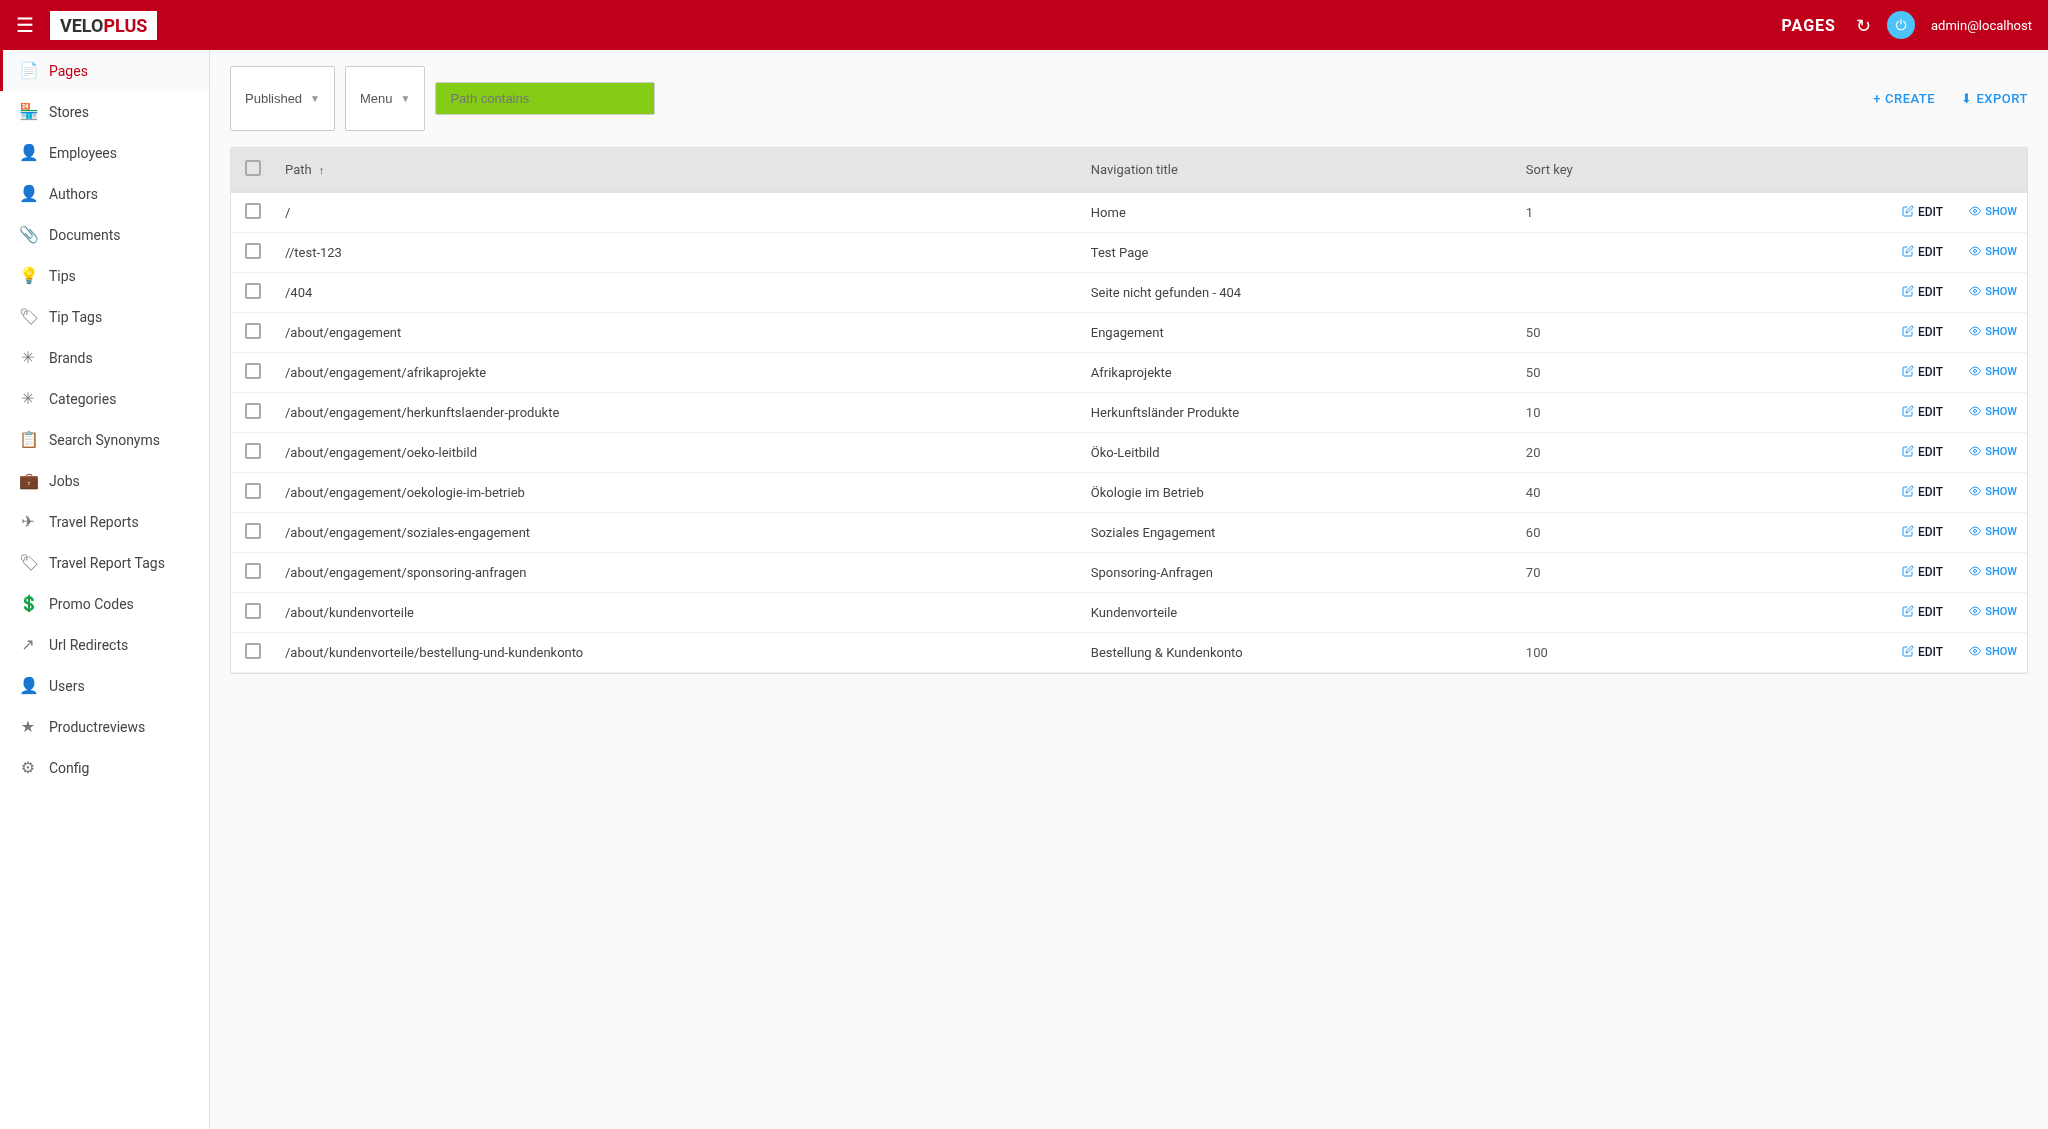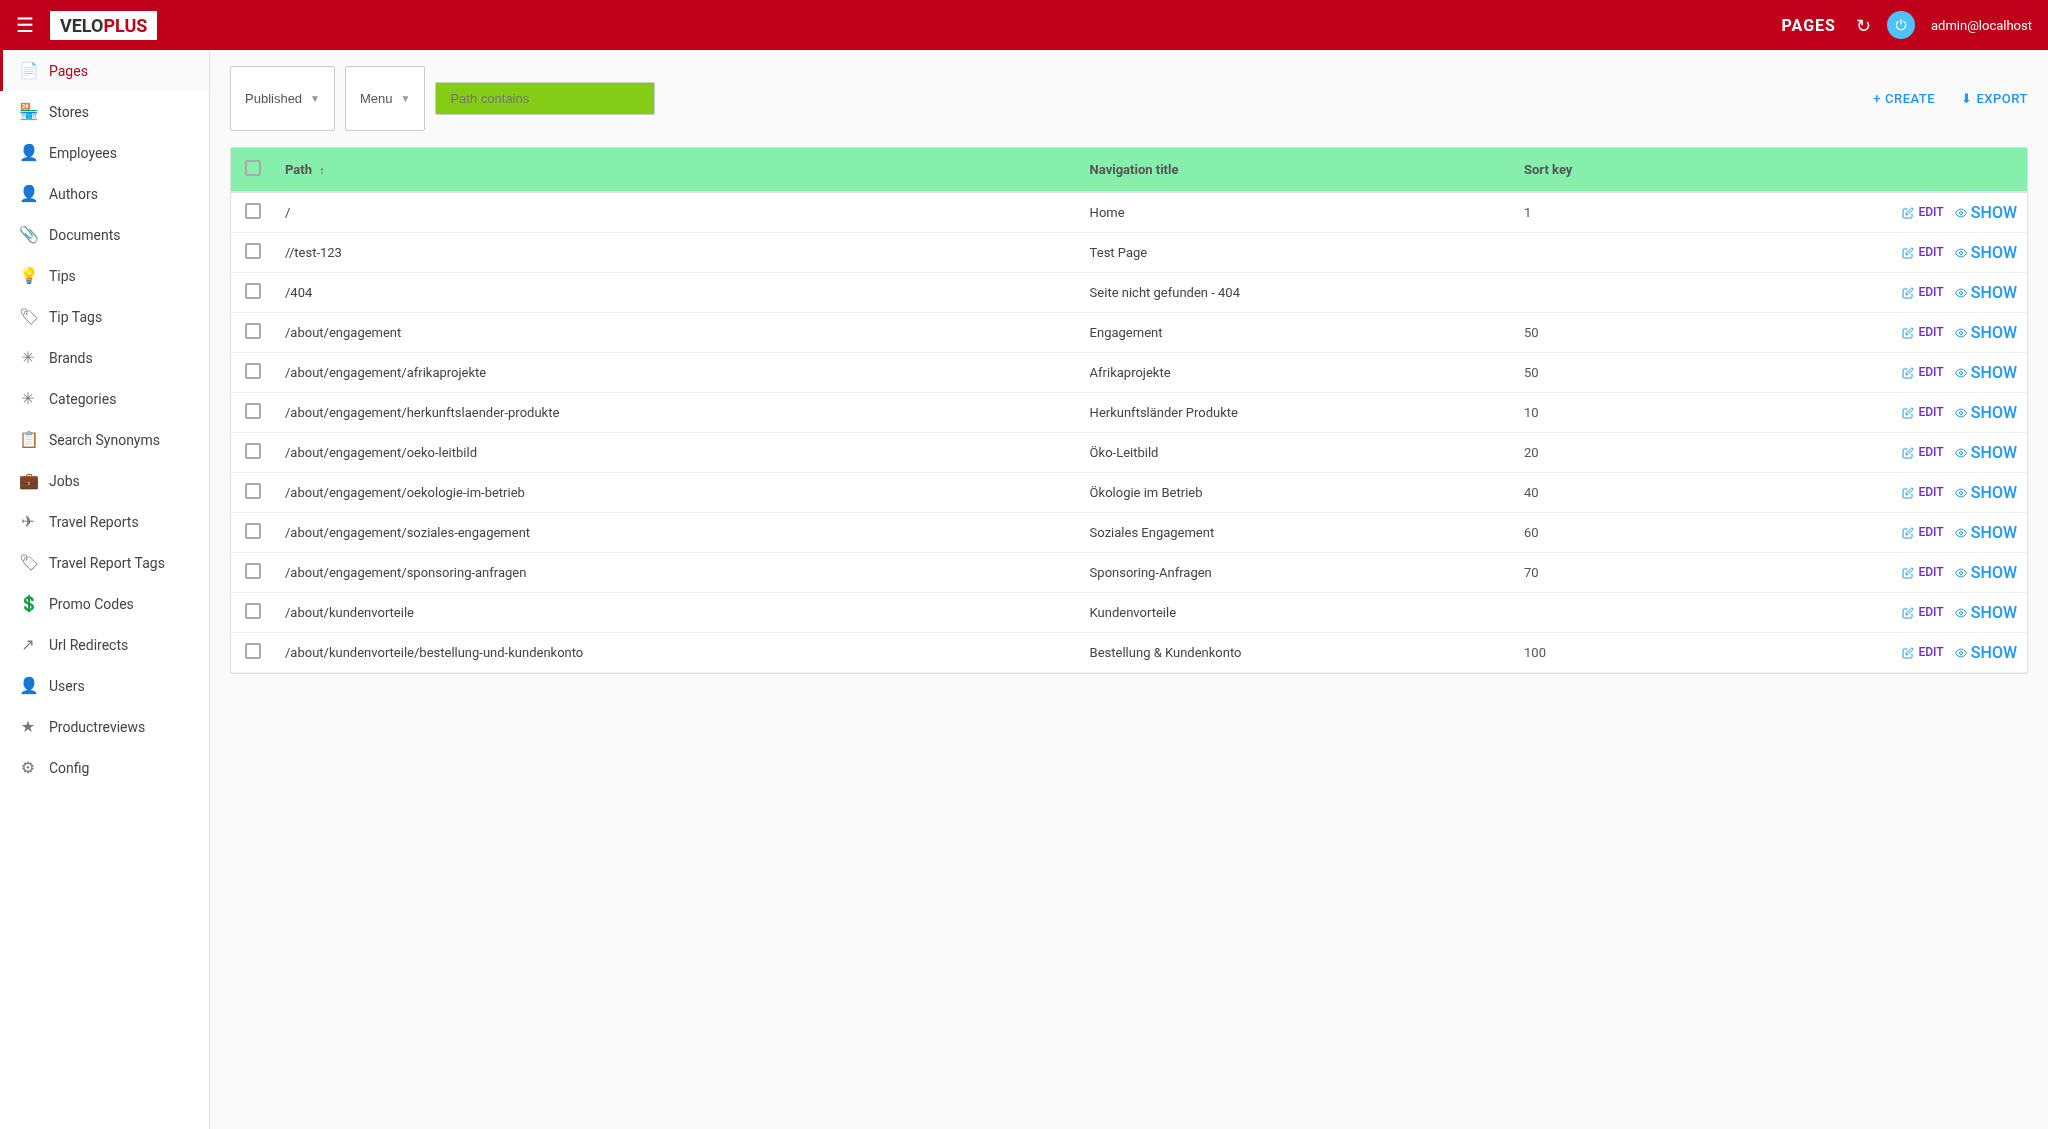--- a/index.html
+++ b/index.html
@@ -162,24 +162,24 @@
     table {
       width: 100%;
       border-collapse: collapse;
     }
     thead tr {
       border-bottom: 2px solid #e0e0e0;
     }
     thead th {
       padding: 12px 10px;
       text-align: left;
-      font-weight: 700;
+      font-weight: 400;
       font-size: 13px;
       color: #555;
-      background: #86efac;
+      background: #e5e5e5;
     }
     thead th:first-child { width: 44px; text-align: center; }
     tbody tr {
       border-bottom: 1px solid #f0f0f0;
     }
     tbody td {
       padding: 10px 10px;
       font-size: 13px;
       color: #444;
     }
@@ -189,33 +189,33 @@
     
     .cb {
       width: 16px; height: 16px;
       border: 2px solid #aaa;
       display: inline-block;
       border-radius: 2px;
     }
 
     
     .action-edit {
-      color: #6d28d9;
+      color: #0f172a;
       cursor: pointer;
       font-size: 12px;
       font-weight: 500;
       display: inline-flex;
-      align-items: flex-end;
+      align-items: flex-start;
       gap: 4px;
-      margin-right: 8px;
+      margin-right: 23px;
     }
     .action-show {
       color: #2196f3;
       cursor: pointer;
-      font-size: 16px;
+      font-size: 11px;
       font-weight: 500;
       display: inline-flex;
       align-items: center;
       gap: 4px;
     }
     .action-cell {
       text-align: right;
       white-space: nowrap;
     }
     .sort-key-cell { color: #555; }

